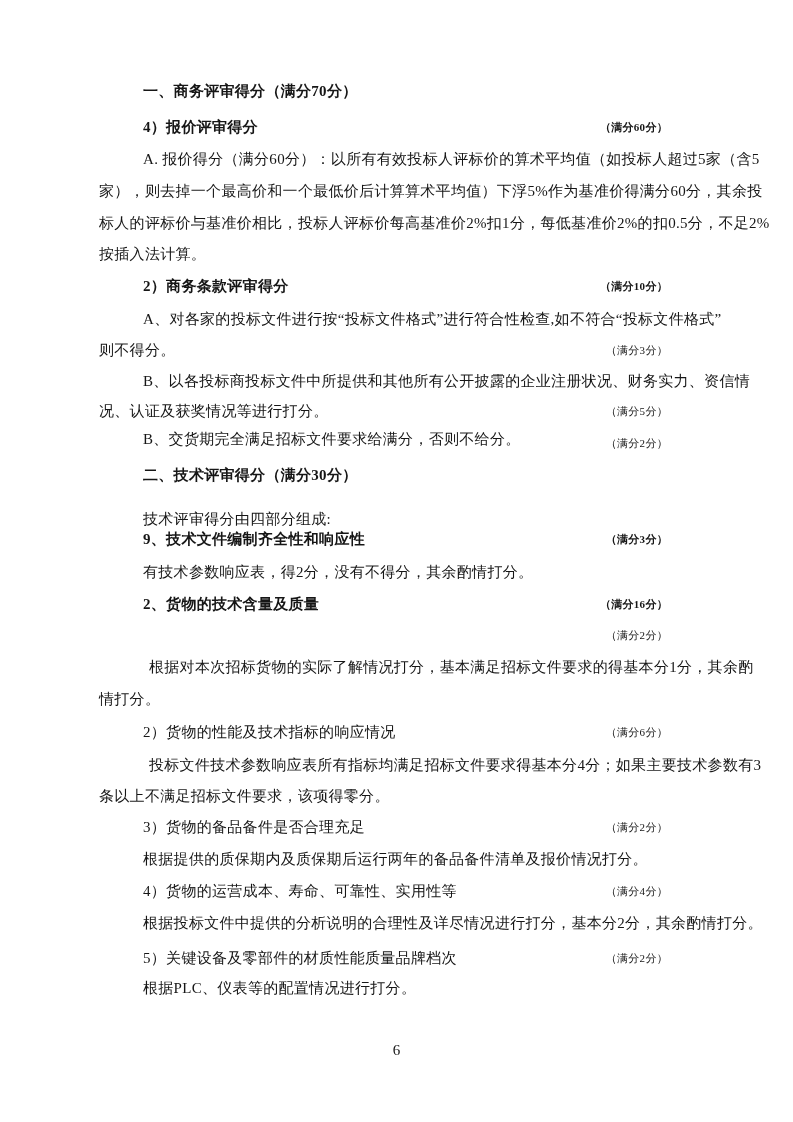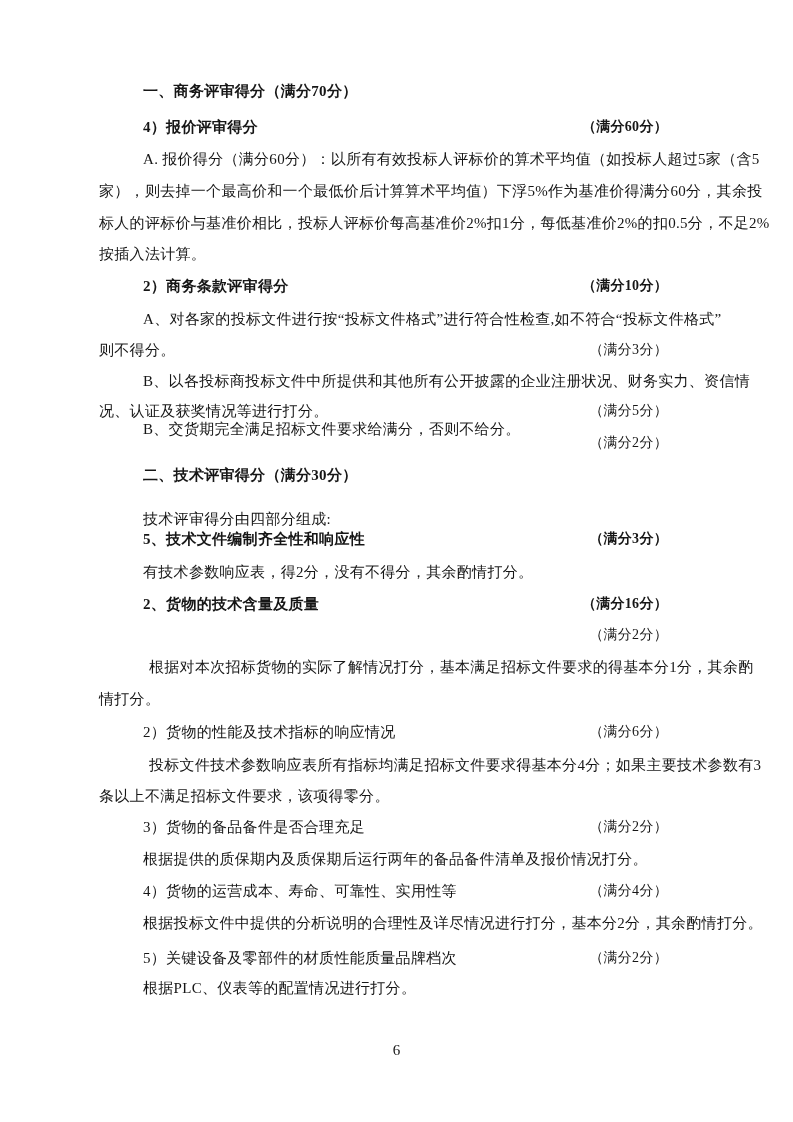--- a/index.html
+++ b/index.html
@@ -18,21 +18,21 @@
     line-height:18px;
     white-space:pre;
     letter-spacing:0.3px;
   }
   .ind  { left:143px; }
   .ind2 { left:149px; }
   .b    { font-weight:700; }
   .score {
     position:absolute;
     right:125px;
-    font-size:14px;
+    font-size:11px;
     line-height:18px;
     white-space:pre;
     letter-spacing:0.3px;
   }
   .pagenum {
     position:absolute;
     top:1042px; left:0; width:100%;
     text-align:center;
     font-size:15px;
   }
@@ -56,27 +56,27 @@
   <div class="score b" style="top:277px">（满分10分）</div>
 
   <div class="ln ind" style="top:310px">A、对各家的投标文件进行按“投标文件格式”进行符合性检查,如不符合“投标文件格式”</div>
   <div class="ln" style="top:341px">则不得分。</div>
   <div class="score" style="top:341px">（满分3分）</div>
 
   <div class="ln ind" style="top:372px">B、以各投标商投标文件中所提供和其他所有公开披露的企业注册状况、财务实力、资信情</div>
   <div class="ln" style="top:402px">况、认证及获奖情况等进行打分。</div>
   <div class="score" style="top:402px">（满分5分）</div>
 
-  <div class="ln ind" style="top:420px">B、交货期完全满足招标文件要求给满分，否则不给分。</div>
+  <div class="ln ind" style="top:430px">B、交货期完全满足招标文件要求给满分，否则不给分。</div>
   <div class="score" style="top:434px">（满分2分）</div>
 
   <div class="ln ind b" style="top:466px">二、技术评审得分（满分30分）</div>
   <div class="ln ind" style="top:510px">技术评审得分由四部分组成:</div>
 
-  <div class="ln ind b" style="top:530px">5、技术文件编制齐全性和响应性</div>
+  <div class="ln ind b" style="top:530px">9、技术文件编制齐全性和响应性</div>
   <div class="score b" style="top:530px">（满分3分）</div>
   <div class="ln ind" style="top:563px">有技术参数响应表，得2分，没有不得分，其余酌情打分。</div>
 
   <div class="ln ind b" style="top:595px">2、货物的技术含量及质量</div>
   <div class="score b" style="top:595px">（满分16分）</div>
 
   <div class="score" style="top:626px">（满分2分）</div>
   <div class="ln ind2" style="top:658px">根据对本次招标货物的实际了解情况打分，基本满足招标文件要求的得基本分1分，其余酌</div>
   <div class="ln" style="top:690px">情打分。</div>
 

